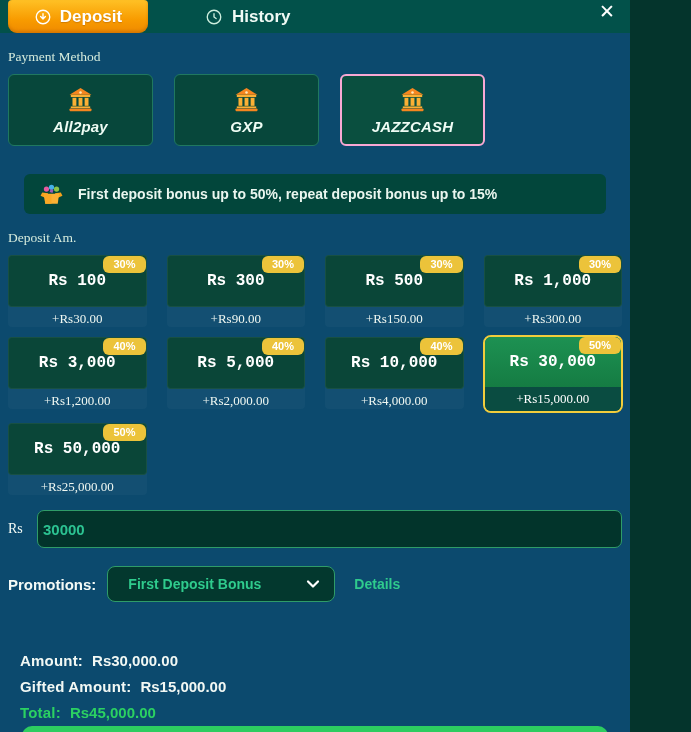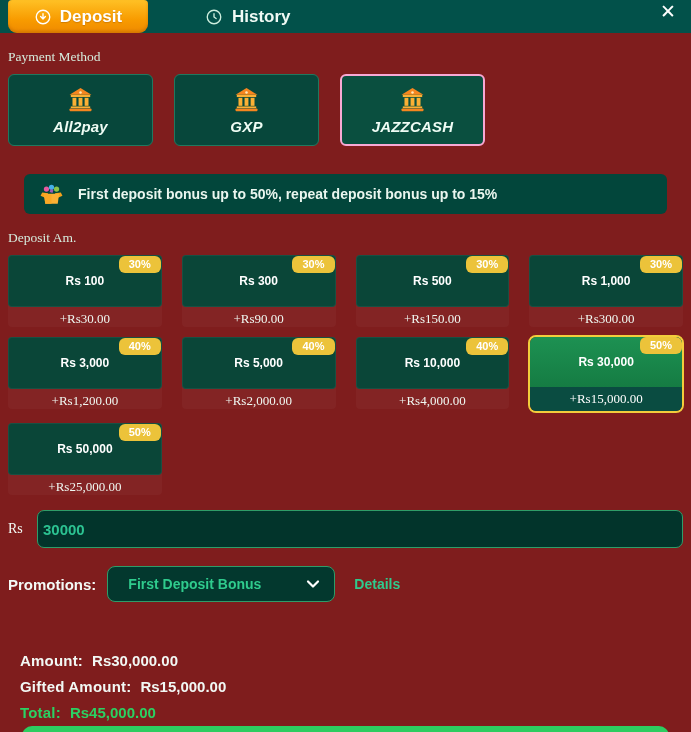--- a/index.html
+++ b/index.html
@@ -1,19 +1,19 @@
 <!DOCTYPE html>
 <html><head>
 <meta charset="utf-8">
 <style>
   html,body{margin:0;padding:0;background:#04342c;}
   *{box-sizing:border-box;}
   .app{
-    position:relative;width:691px;height:732px;overflow:hidden;
-    background:#7f1d1d;font-family:"Liberation Sans",sans-serif;color:#fff;
+    position:relative;width:630px;height:732px;overflow:hidden;
+    background:#0c4a6e;font-family:"Liberation Sans",sans-serif;color:#fff;
   }
   
   .header{position:relative;width:100%;height:33px;background:#02514a;}
   .tab-deposit{
     position:absolute;left:8px;top:0;width:140px;height:33px;
     background:linear-gradient(180deg,#ffc125 0%,#f89b00 60%,#ef8a00 100%);
     border-radius:4px 4px 9px 9px;display:flex;align-items:center;justify-content:center;
     gap:8px;cursor:pointer;box-shadow:inset 0 -2px 3px rgba(160,80,0,.35);
   }
   .tab-deposit .lbl{font-size:17px;font-weight:bold;color:#fff;text-shadow:0 1px 1px rgba(150,80,0,.4);}
@@ -48,21 +48,21 @@
     display:grid;grid-template-columns:repeat(4,1fr);column-gap:20px;row-gap:10px;
     margin:9px 8px 0;align-items:start;
   }
   .amt-cell{background:rgba(255,255,255,.03);border-radius:4px;height:72px;cursor:pointer;}
   .amt-btn{
     position:relative;height:52px;border-radius:4px;background:#0a4638;
     border:1px solid rgba(255,255,255,.06);
     display:flex;align-items:center;justify-content:center;
   }
   .amt-label{
-    font-family:Liberation Sans, sans-serif;font-weight:bold;font-size:12px;color:#fff;
+    font-family:Liberation Mono, monospace;font-weight:bold;font-size:16px;color:#fff;
   }
   .badge{
     position:absolute;top:0;right:0;height:17px;padding:0 10px;background:#ecc33a;
     border-radius:6px;color:#fff;font-size:11px;font-weight:bold;line-height:17px;
   }
   .amt-bonus{
     margin-top:4px;text-align:center;font-family:"Liberation Serif",serif;
     font-size:13px;color:#f0f8f2;
   }
   .amt-cell.selected{

